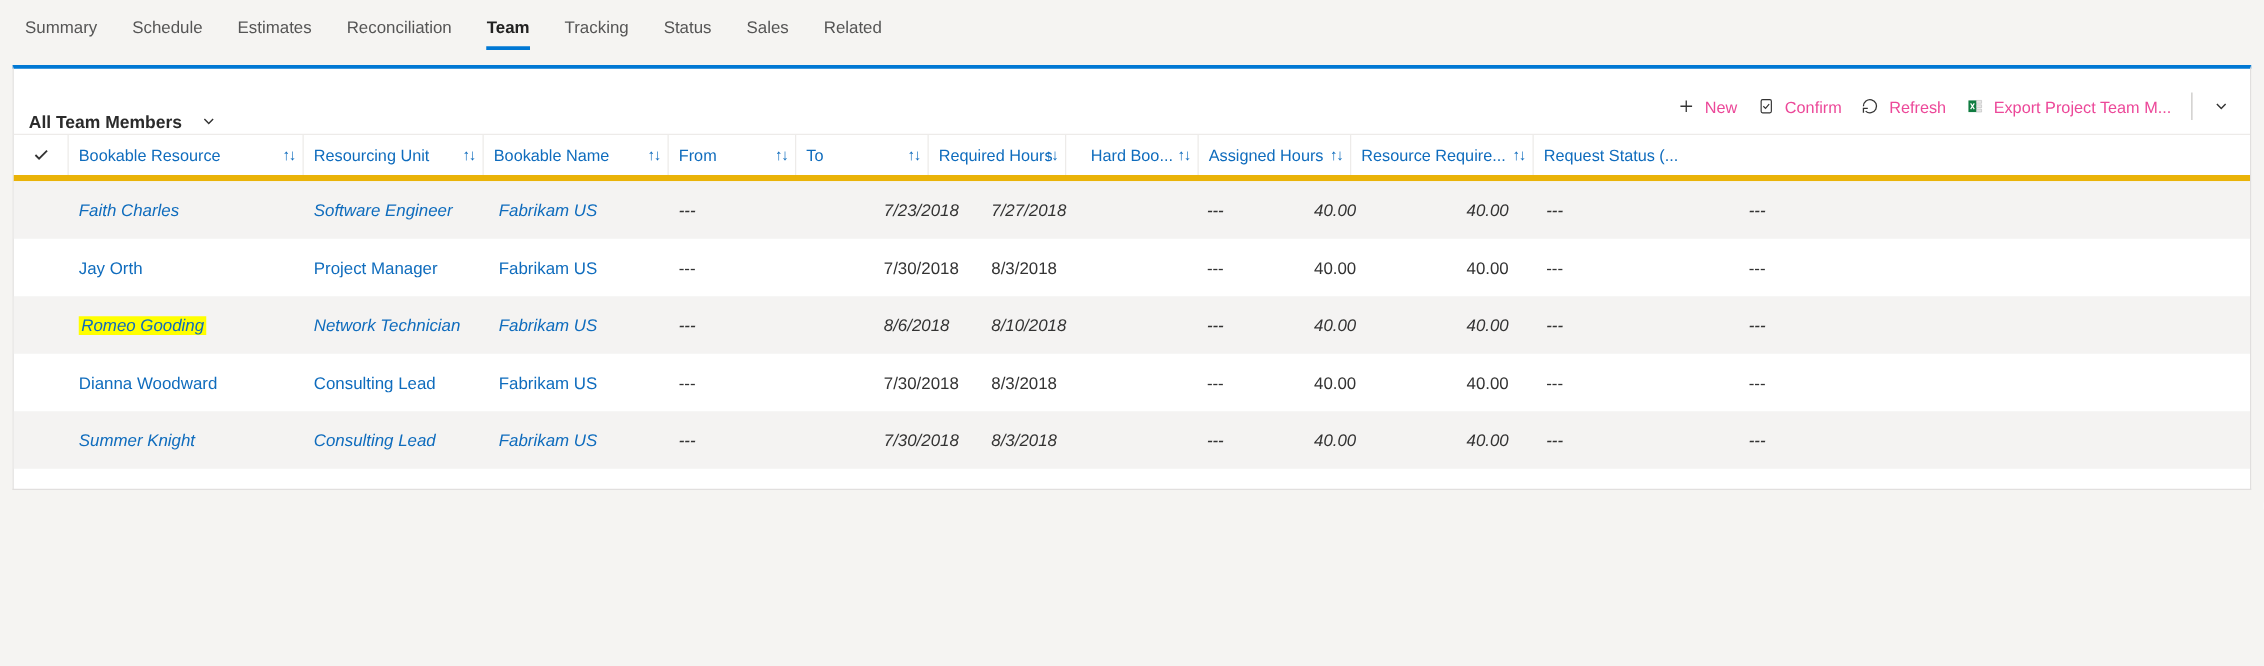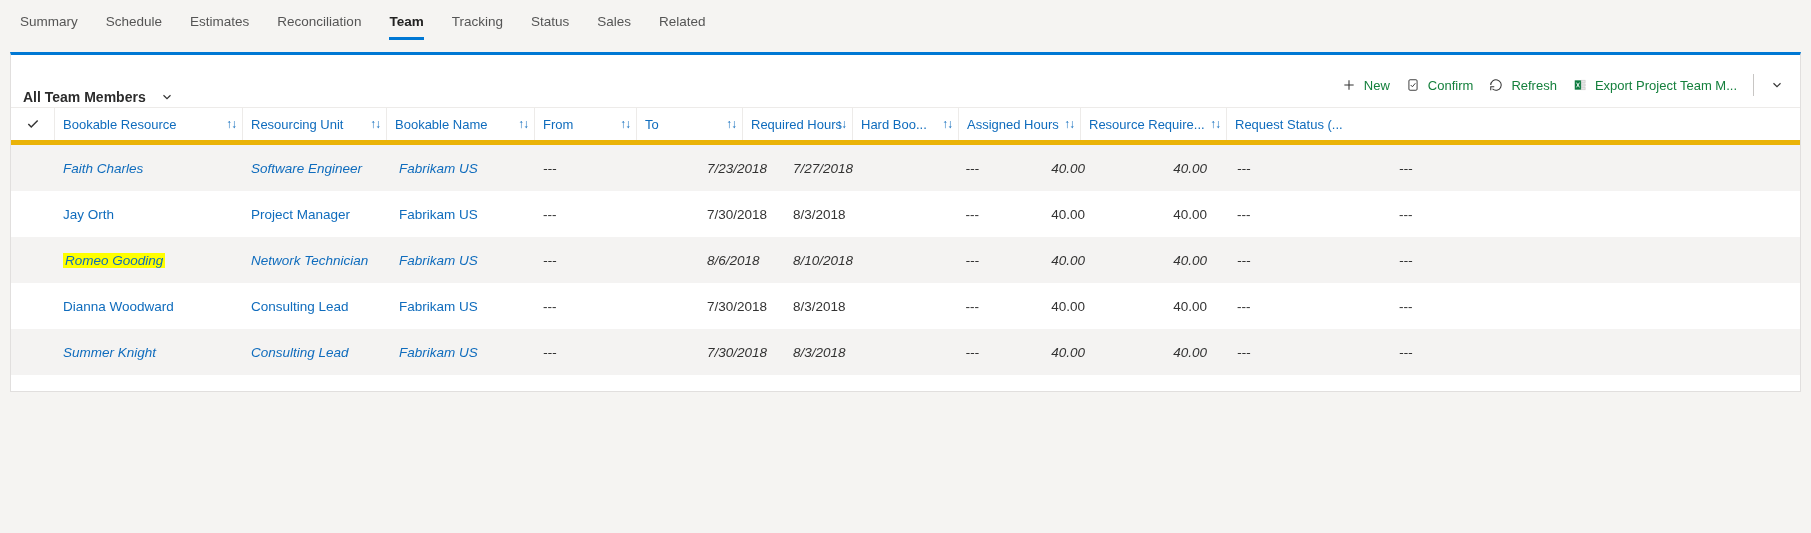--- a/index.html
+++ b/index.html
@@ -59,21 +59,21 @@
   }
   .chev {
     color: #444;
   }
   .spacer { flex: 1; }
   .cmdbar {
     display: flex;
     align-items: center;
     gap: 16px;
     padding-right: 4px;
-    color: #15803d;
+    color: #ec4899;
     font-size: 13px;
   }
   .cmd {
     display: inline-flex;
     align-items: center;
     gap: 8px;
     cursor: pointer;
   }
   .cmd svg, .cmd .icon { flex: 0 0 auto; }
   .vsep {
@@ -147,21 +147,21 @@
 
   
   .w-check { width: 44px; }
   .w-res   { width: 188px; }
   .w-role  { width: 148px; }
   .w-unit  { width: 144px; }
   .w-posn  { width: 148px; }
   .w-from  { width: 102px; }
   .w-to    { width: 106px; }
   .w-req   { width: 110px; }
-  .w-hard  { width: 106px; }
+  .w-hard  { width: 106px; justify-content: center; }
   .w-asgn  { width: 122px; }
   .w-rreq  { width: 146px; }
   .w-stat  { width: 158px; }
   .pad-left { padding-left: 24px; }
 
   svg { display: block; }
 </style>
 </head>
 <body>
 

